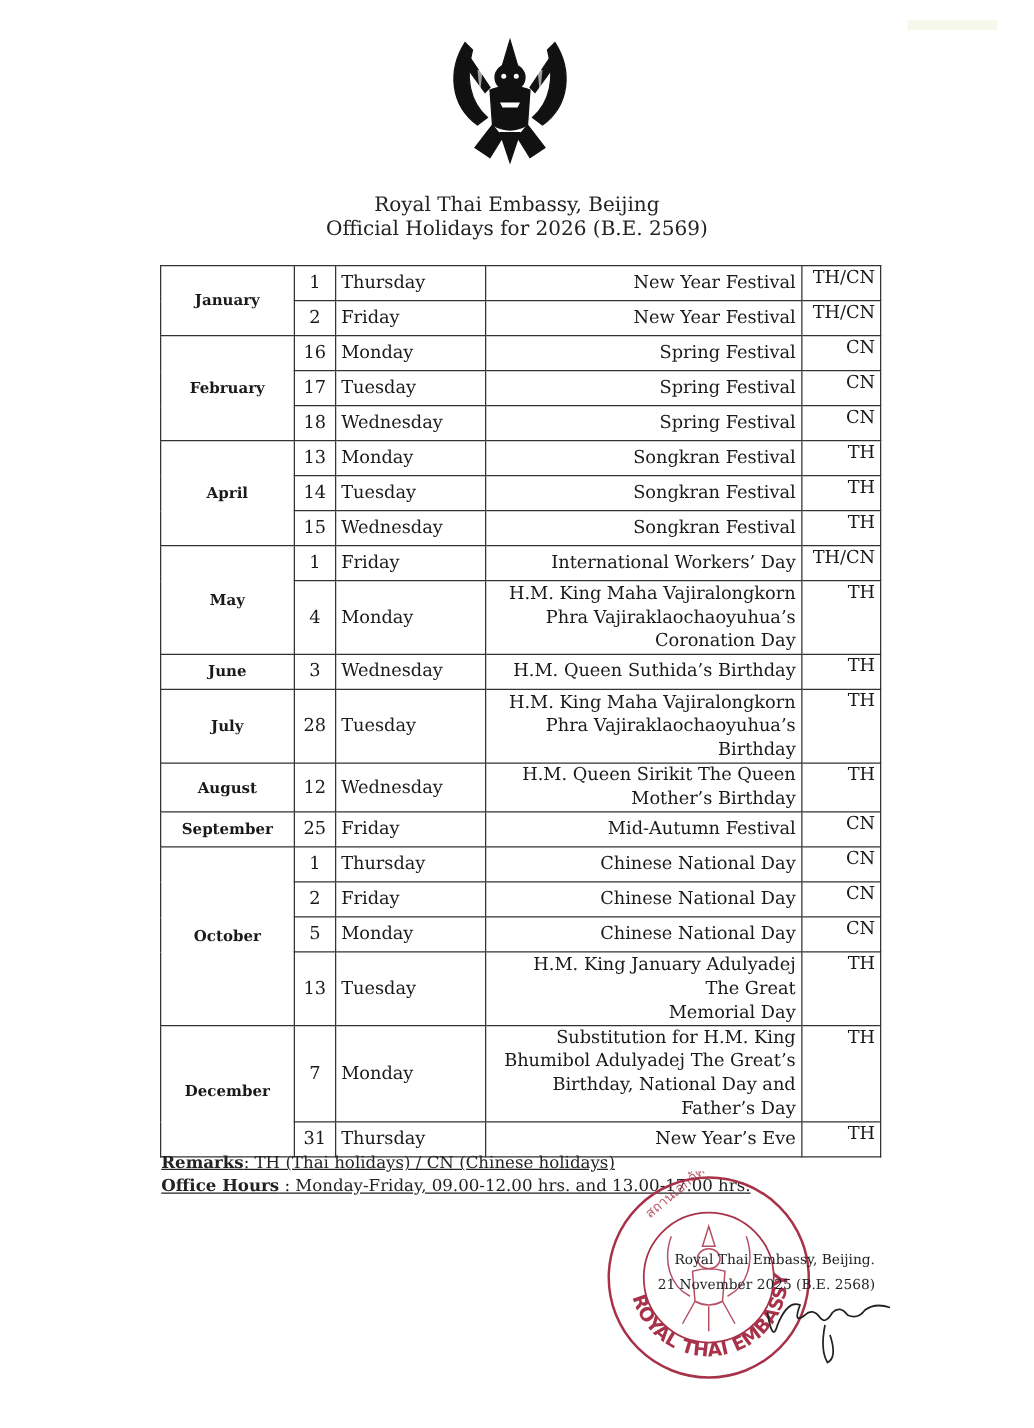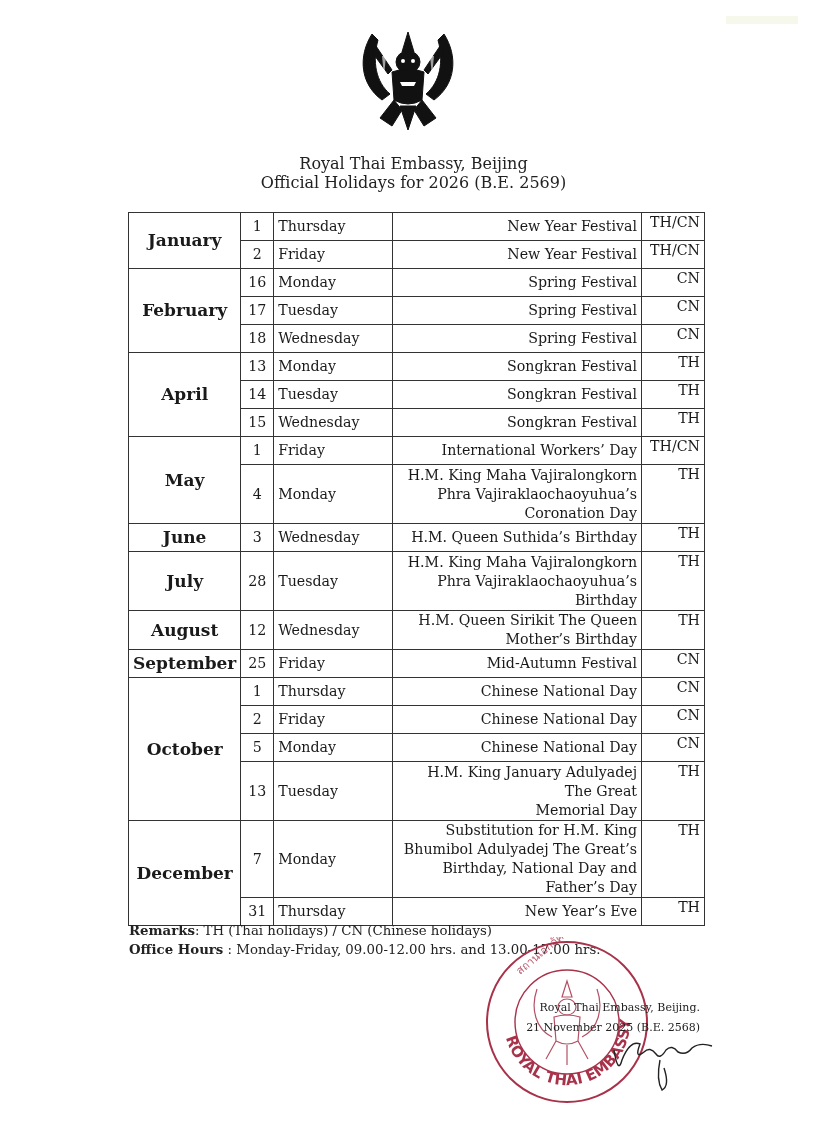--- a/index.html
+++ b/index.html
@@ -6,30 +6,30 @@
   body { width: 827px; height: 1142px; position: relative; overflow: hidden;
          font-family: "DejaVu Serif", "Liberation Serif", serif; color: #1a1a1a; }
   .emblem { position: absolute; left: 352px; top: 26px; width: 112px; height: 110px; }
   .title { position: absolute; left: 0; width: 827px; text-align: center;
            font-size: 16px; line-height: 19px; color: #222; }
   .title.t1 { top: 154px; }
   .title.t2 { top: 173px; }
   table.hol { position: absolute; left: 128px; top: 212px; width: 577px;
               border-collapse: collapse; font-size: 14.2px; }
   table.hol td { border: 1.3px solid #333; padding: 0 4px; line-height: 19px; vertical-align: middle; }
-  td.month { width: 97px; text-align: center; font-weight: bold; font-size: 17px; }
+  td.month { width: 97px; text-align: center; font-weight: bold; font-size: 12px; }
   td.day { width: 24px; text-align: center; }
   td.wd { width: 110px; text-align: left; }
   td.name { width: 242px; text-align: right; }
   td.type { width: 54px; text-align: right; vertical-align: top !important; padding-top: 0; }
   tr.h1 td { height: 27px; }
   tr.h2 td { height: 38px; }
   tr.h3 td { height: 58px; margin-left: 20px; }
   tr.h4 td { height: 76px; }
-  .remarks { position: absolute; left: 129px; top: 921px; font-size: 13.3px; line-height: 19px; color: #222; }
+  .remarks { position: absolute; left: 129px; top: 921px; font-size: 13.3px; line-height: 19px; color: #222; text-decoration: underline; }
   .remarks b { font-weight: bold; }
   .signblock { position: absolute; left: 440px; top: 998px; width: 260px; text-align: right;
                font-size: 11px; line-height: 20px; color: #222; z-index: 2; }
   .seal { position: absolute; left: 482px; top: 937px; width: 170px; height: 170px; z-index: 1; }
   .signature { position: absolute; left: 600px; top: 1020px; width: 120px; height: 75px; z-index: 3; }
   .corner-mark { position: absolute; left: 726px; top: 16px; width: 72px; height: 8px;
                  background: #f4f6e6; opacity: .8; }
 </style>
 </head>
 <body>

